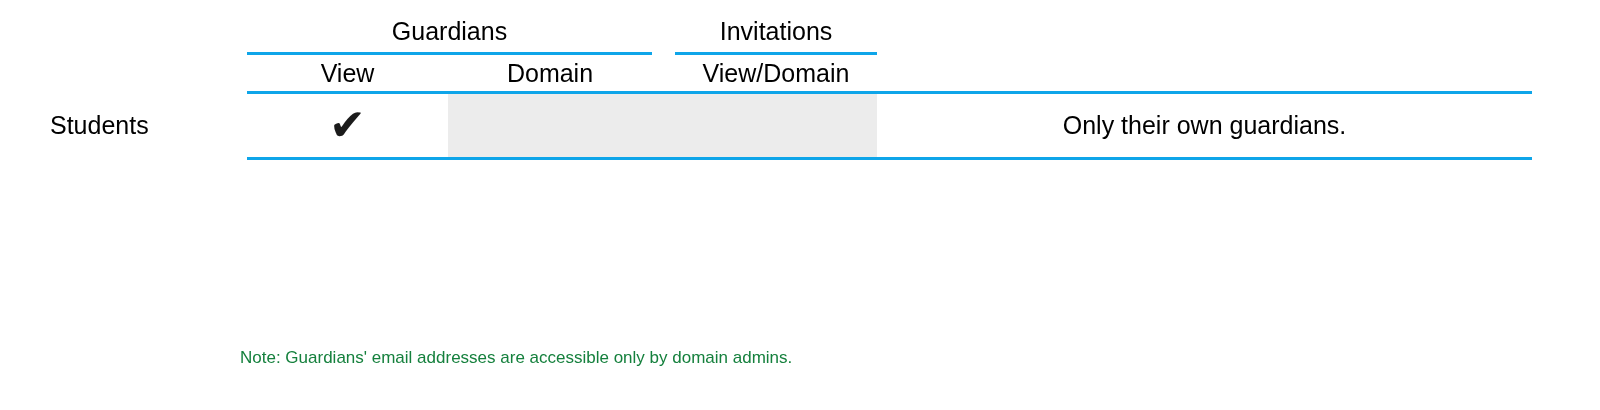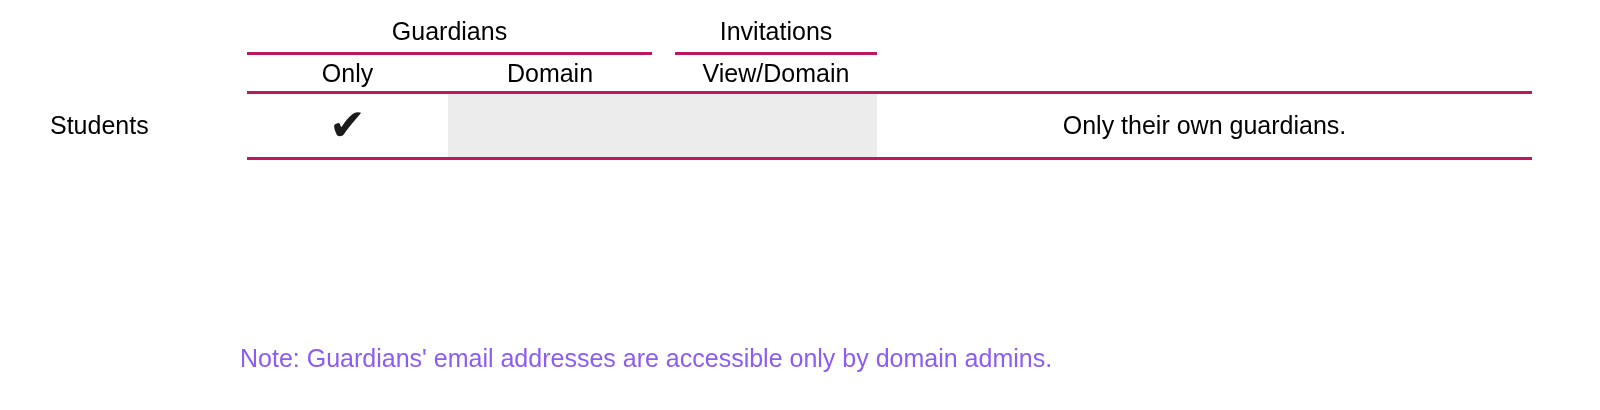--- a/index.html
+++ b/index.html
@@ -26,21 +26,21 @@
     table-layout: fixed;
   }
   table.perm td {
     padding: 0;
     vertical-align: middle;
     font-size: 25px;
     line-height: 30px;
     color: #000000;
   }
   td.bb {
-    border-bottom: 3px solid #be185d;
+    border-bottom: 3px solid #0ea5e9;
   }
   td.group-head {
     text-align: center;
   }
   td.col-head {
     text-align: center;
   }
   td.role {
     text-align: left;
     padding-left: 2px;
@@ -62,23 +62,23 @@
   }
   td.note {
     padding-left: 7px;
     line-height: 32px;
     text-align: center;
   }
   .footnote {
     position: absolute;
     left: 240px;
     top: 343px;
-    font-size: 25px;
+    font-size: 17px;
     line-height: 30px;
-    color: #8b5cf6;
+    color: #15803d;
   }
 </style>
 </head>
 <body>
 
 <div class="page">
 
   <table class="perm">
     <colgroup>
       <col style="width:197px">
@@ -93,21 +93,21 @@
         <tr style="height:43px">
       <td class="role"></td>
       <td class="group-head bb" colspan="2">Guardians</td>
       <td></td>
       <td class="group-head bb">Invitations</td>
       <td></td>
     </tr>
 
     <tr style="height:39px">
       <td class="role"></td>
-      <td class="col-head bb">Only</td>
+      <td class="col-head bb">View</td>
       <td class="col-head bb">Domain</td>
       <td class="bb"></td>
       <td class="col-head bb">View/Domain</td>
       <td class="bb"></td>
     </tr>
 
     <tr style="height:66px">
       <td class="role">Students</td>
       <td class="check-cell bb">
         <span class="check-glyph">✔</span>

